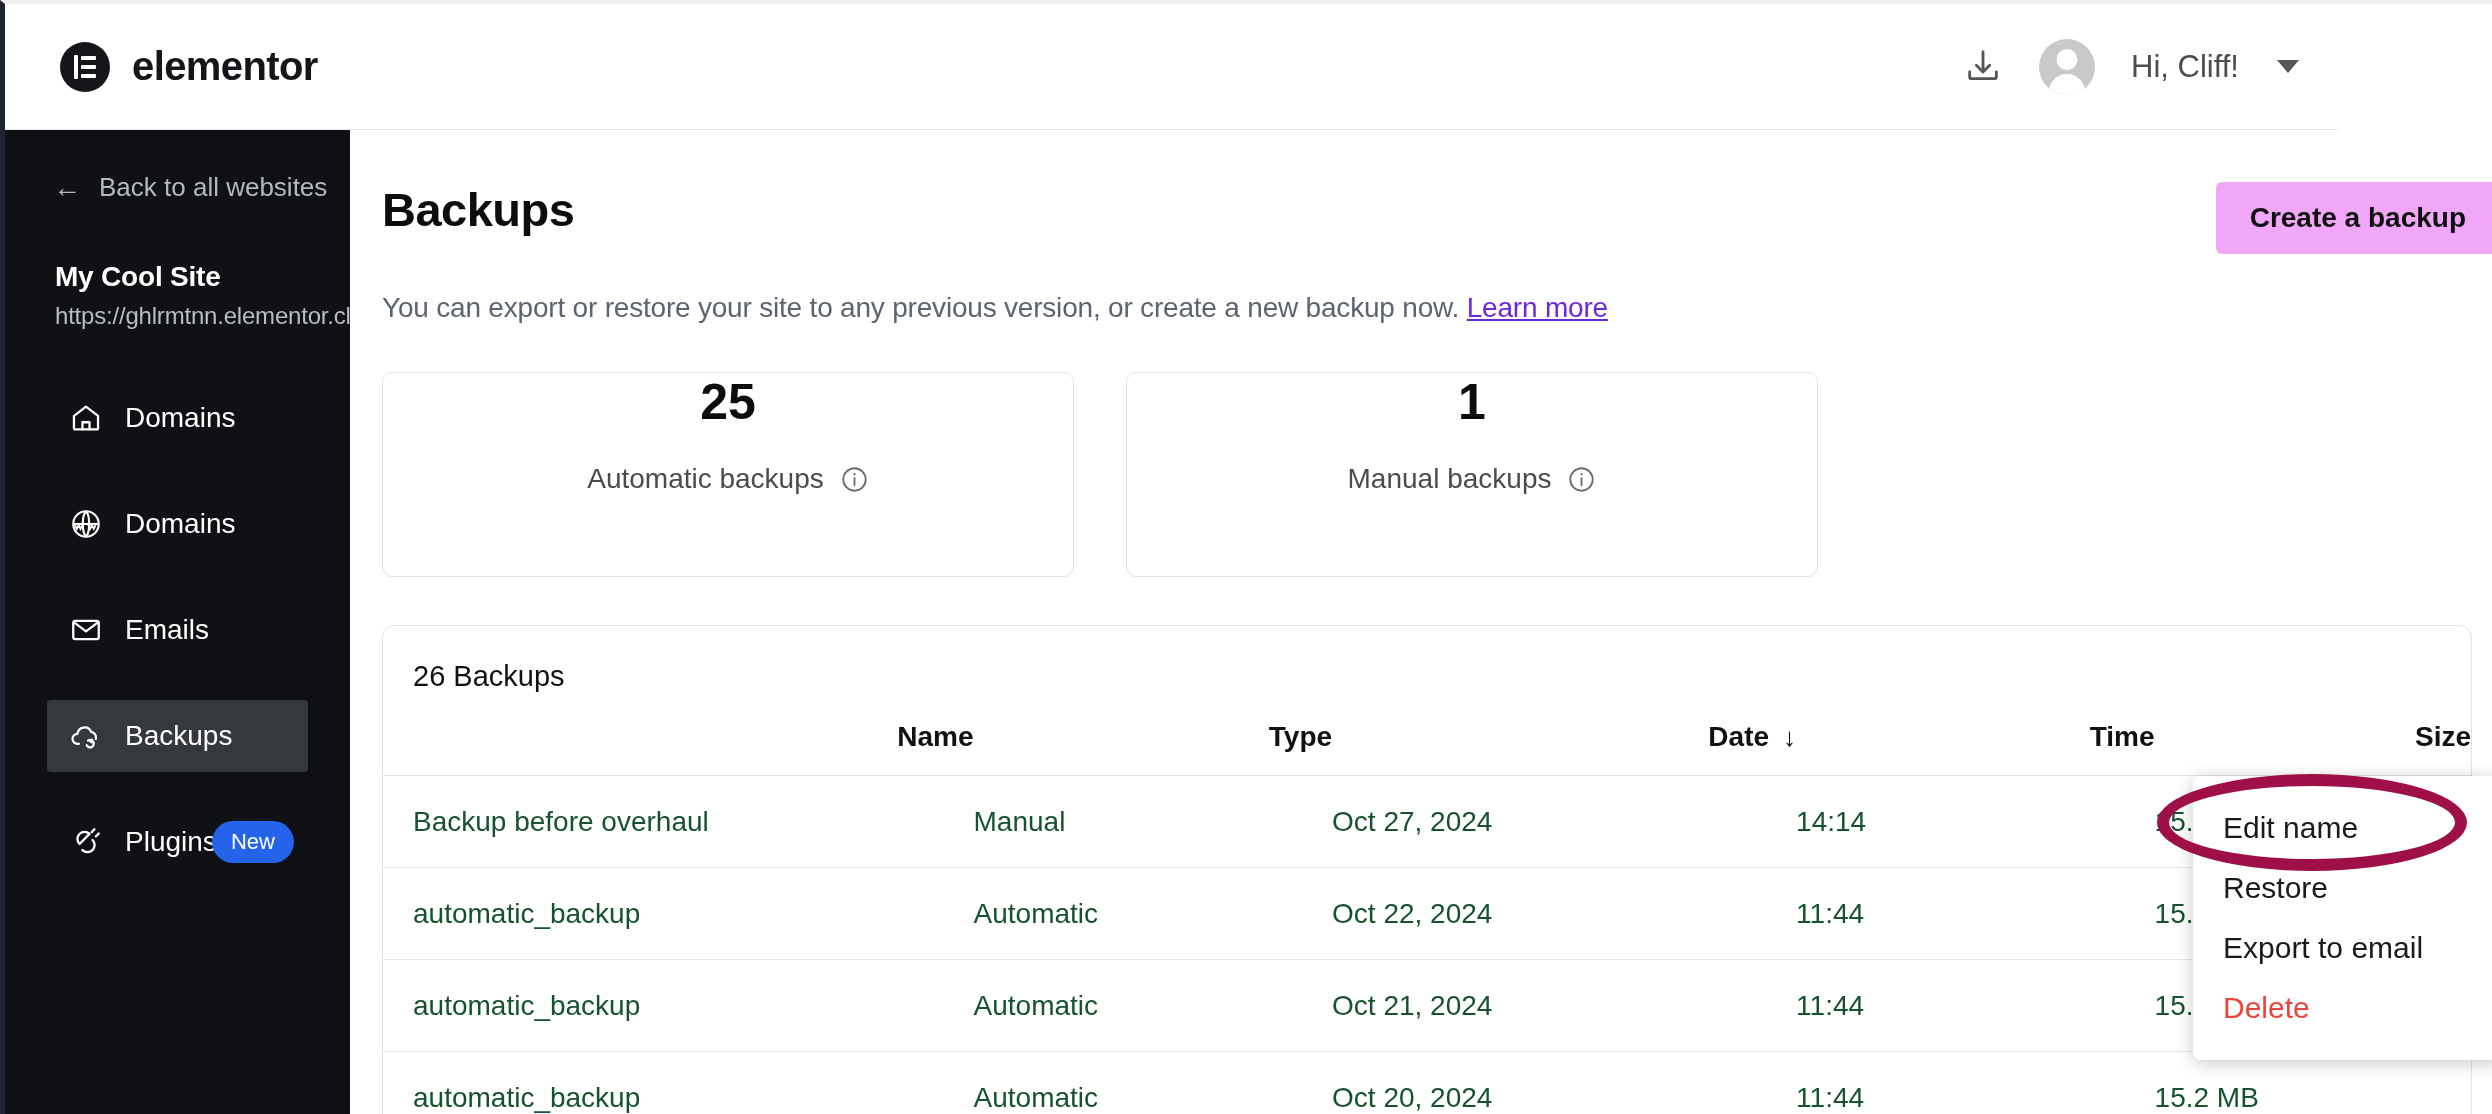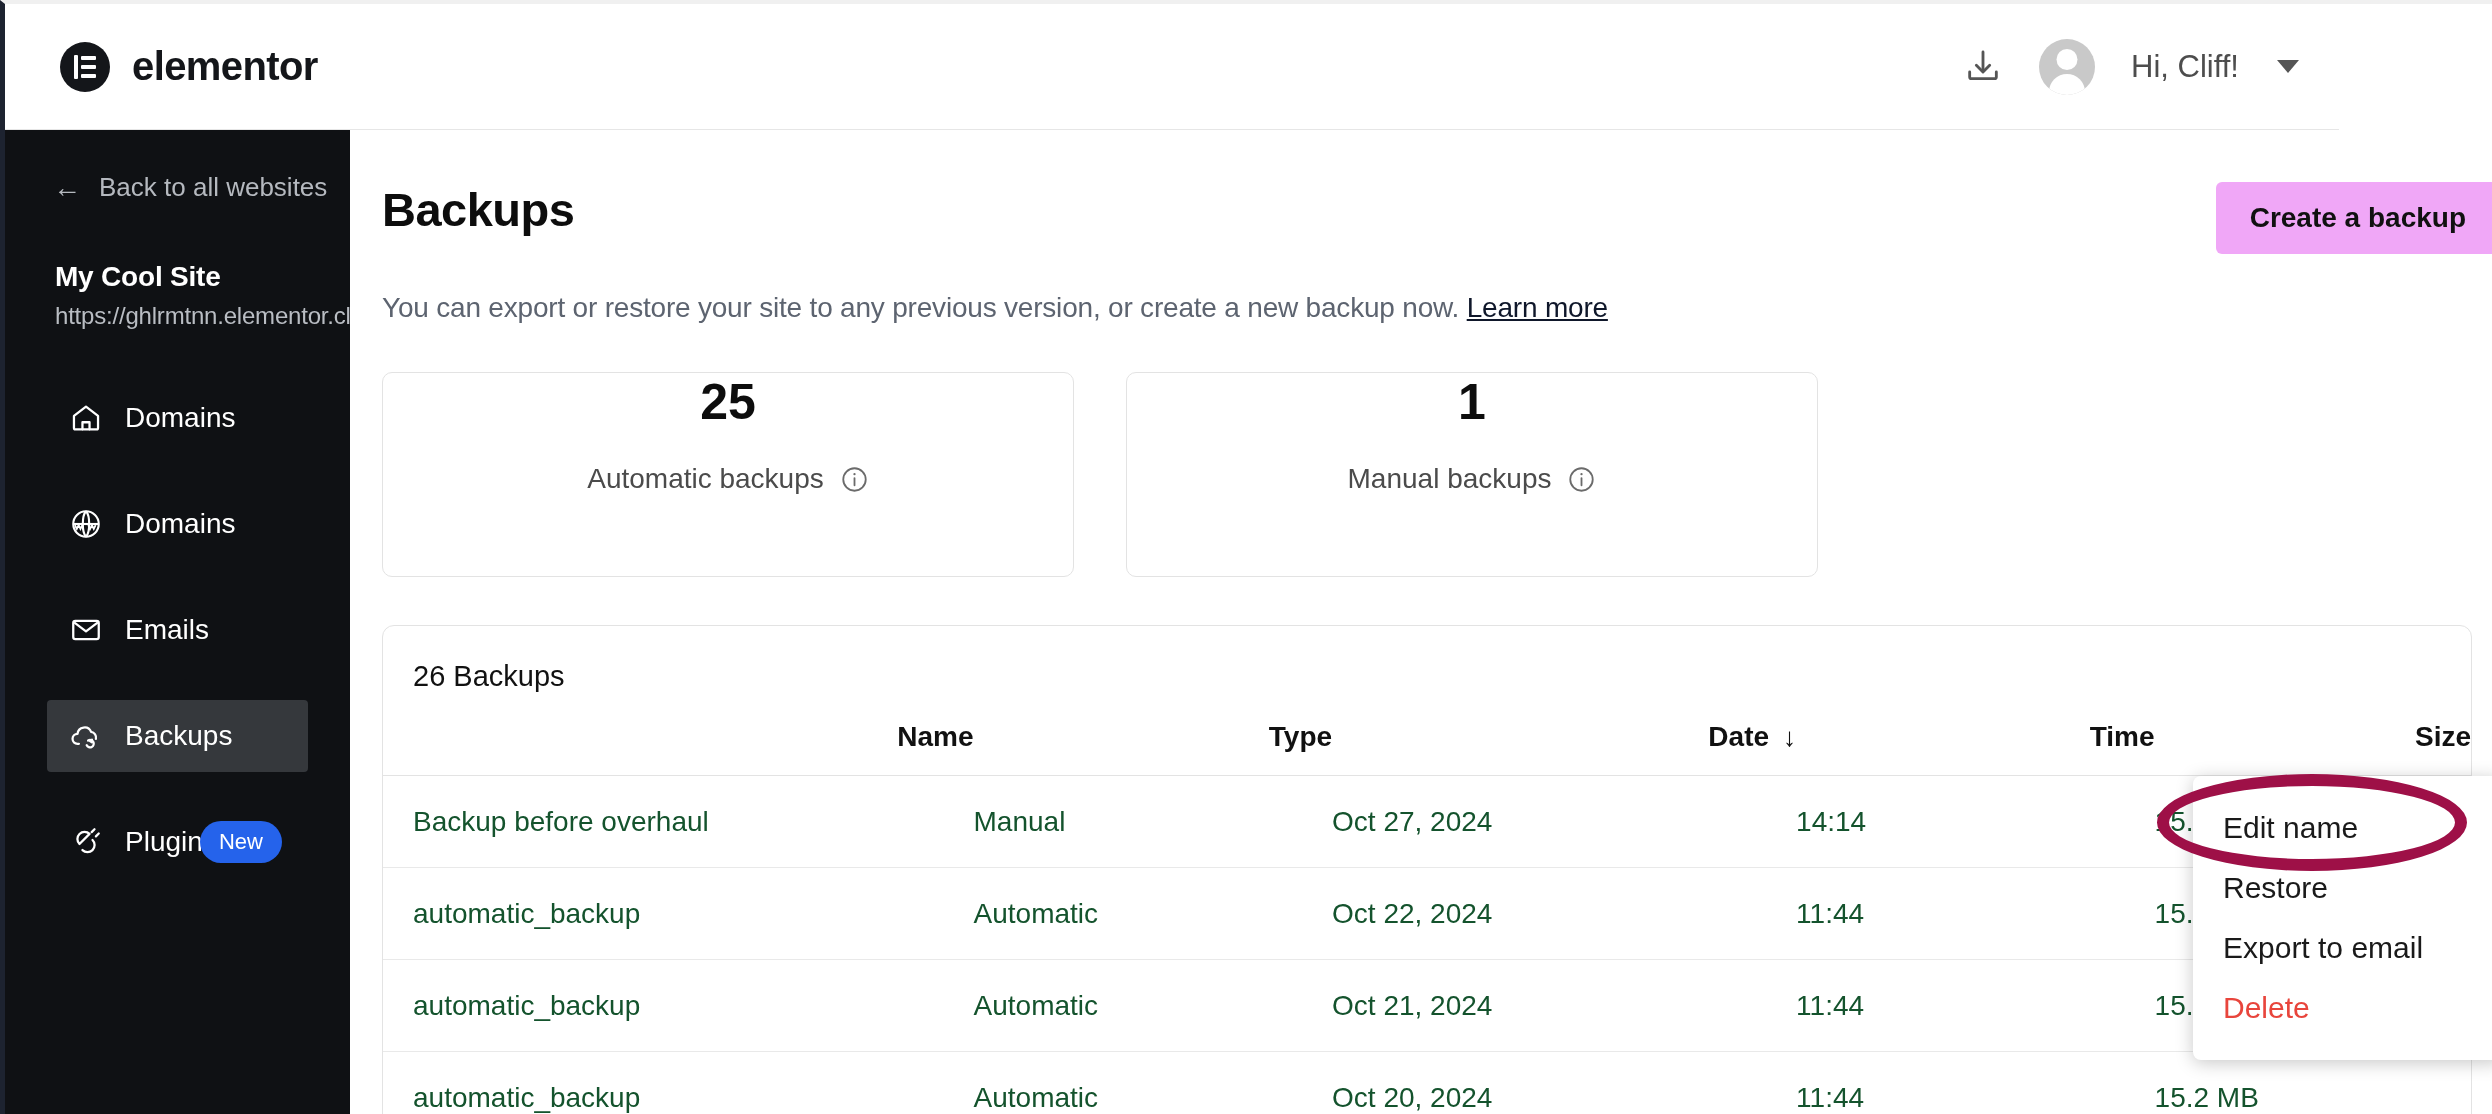--- a/index.html
+++ b/index.html
@@ -91,21 +91,21 @@
   .nav-item {
     display: flex; align-items: center;
     height: 72px; margin: 0 42px 34px 42px;
     padding-left: 22px; border-radius: 4px;
     color: #ffffff; font-size: 28px;
     position: relative;
   }
   .nav-item.active { background: #35383c; }
   .nav-ico { width: 34px; height: 34px; margin-right: 22px; flex: none; }
   .badge-new {
-    position: absolute; right: 26px;
+    position: absolute; right: 14px;
     background: #2563eb; color: #fff;
     font-size: 22px; font-weight: 500;
     padding: 8px 19px; border-radius: 22px;
   }
 
   
   .main {
     position: absolute; left: 345px; top: 126px;
     width: 2142px; height: 988px;
     background: #ffffff;
@@ -123,21 +123,21 @@
     background: #f0a7f7; color: #111;
     font-size: 28px; font-weight: 700;
     padding: 20px 34px; border: none; border-radius: 6px;
     margin-right: -8px; white-space: nowrap;
     cursor: pointer;
   }
   .page-sub {
     margin-top: 38px; font-size: 28px; color: #5d6470;
     letter-spacing: -0.2px;
   }
-  .link { color: #0f172a; text-decoration: underline; }
+  .link { color: #6d28d9; text-decoration: underline; }
 
   .stats { display: flex; gap: 52px; margin-top: 48px; }
   .stat-card {
     width: 692px; height: 205px;
     border: 1px solid #e3e3e3; border-radius: 10px;
     display: flex; flex-direction: column;
     align-items: center; justify-content: flex-start;
   }
   .stat-num { font-size: 50px; font-weight: 700; color: #0d0d0d; }
   .stat-lbl-row { display: flex; align-items: center; gap: 16px; margin-top: 32px; }

